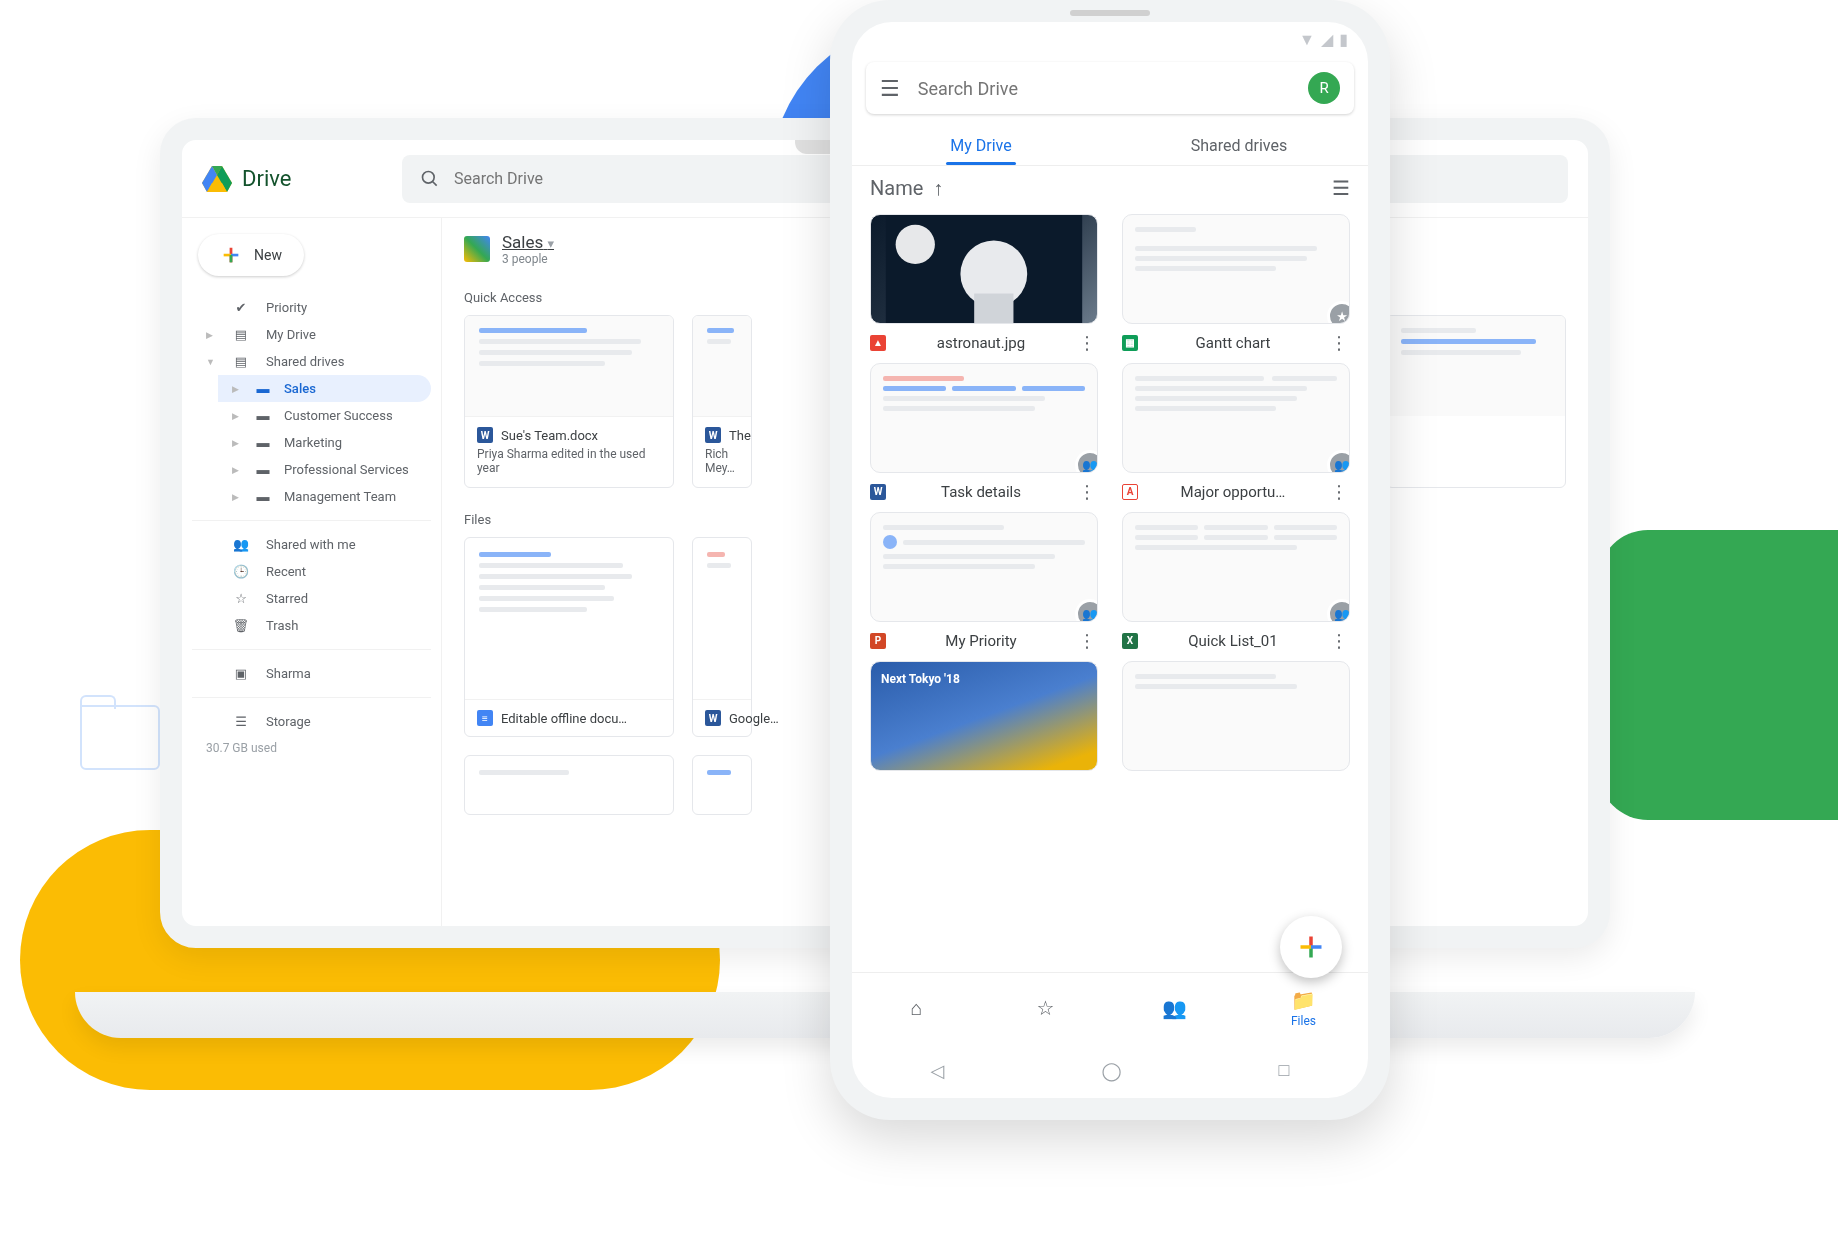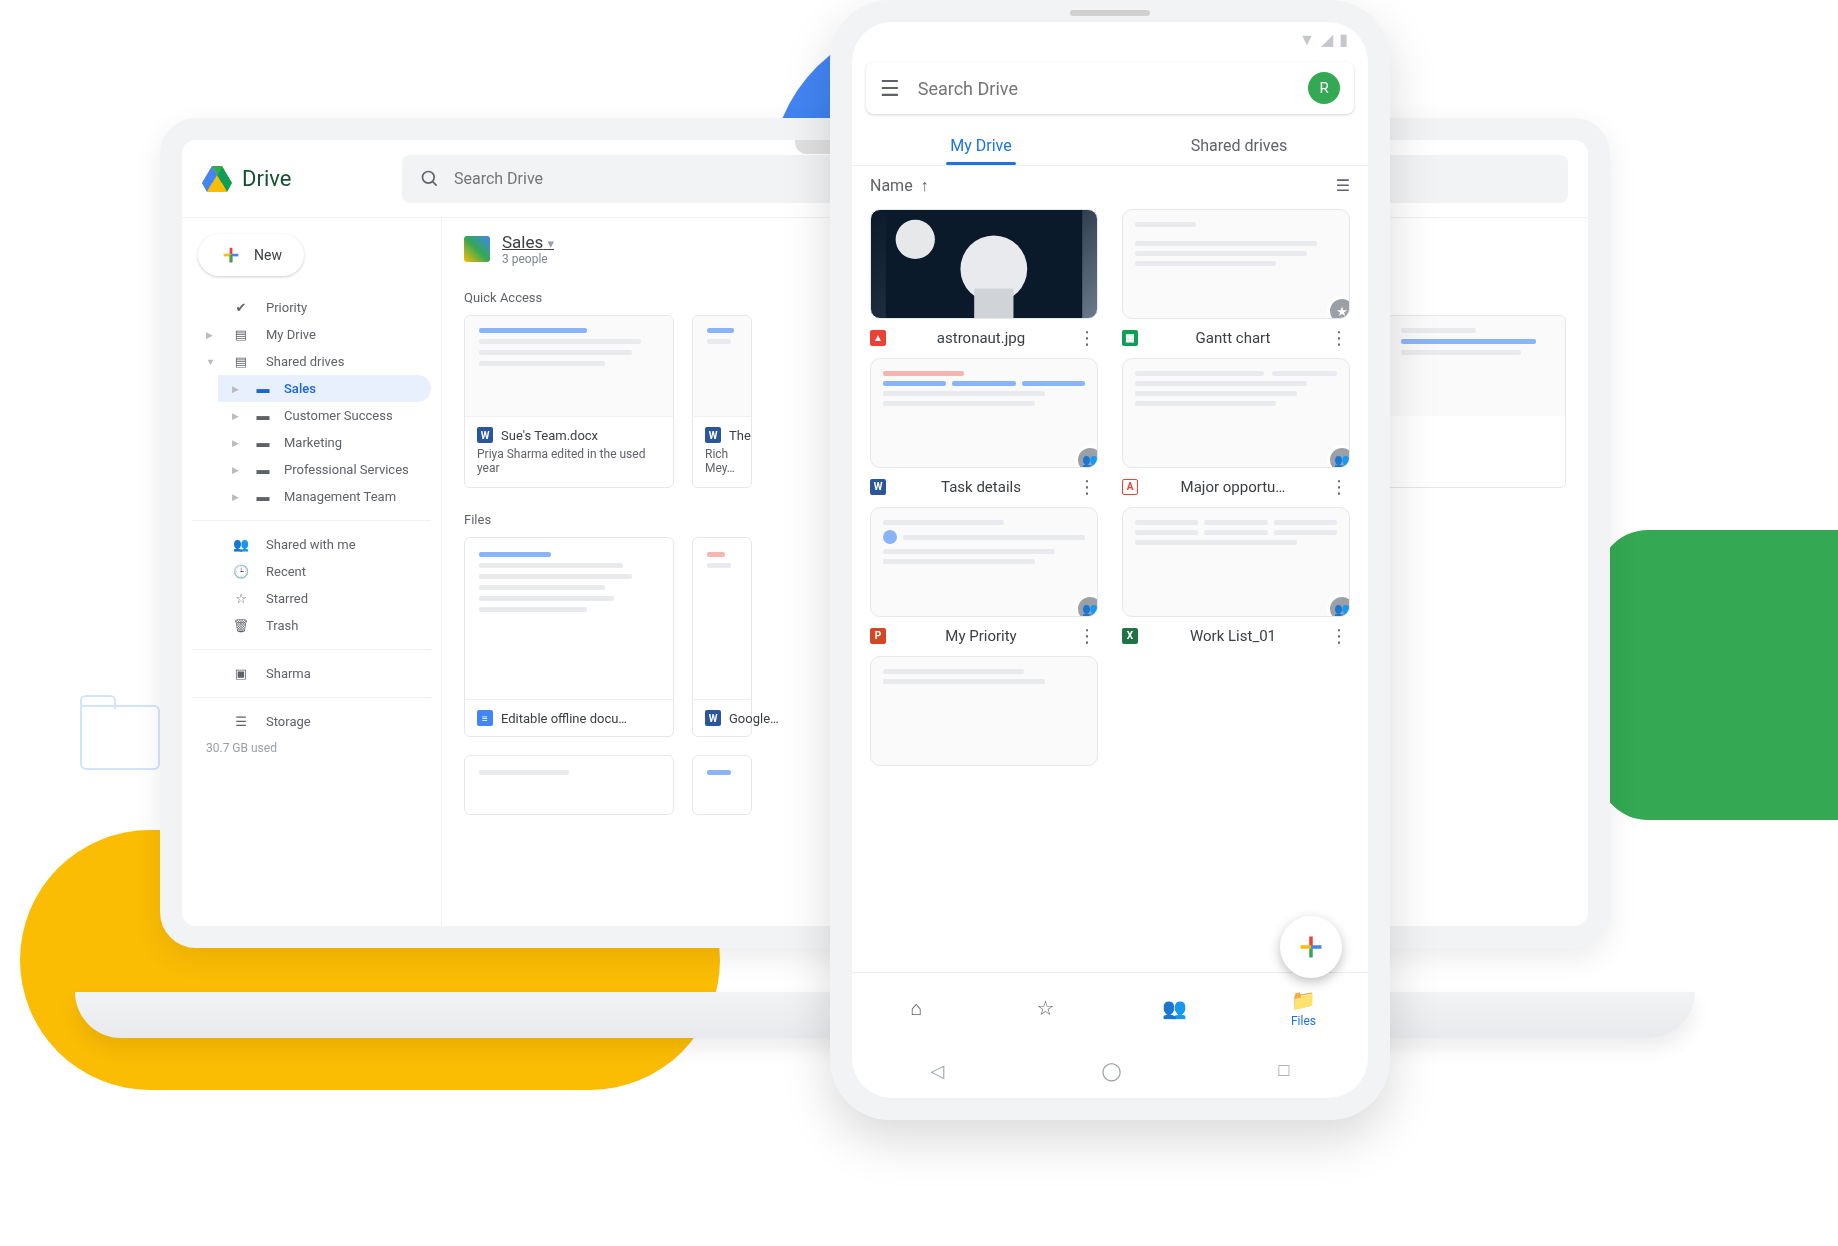--- a/index.html
+++ b/index.html
@@ -65,21 +65,21 @@
   .phone-speaker { width:80px; height:6px; background:#d0d0d0; border-radius:3px; position:absolute; top:10px; left:50%; transform:translateX(-50%);}
   .p-status { height:34px; display:flex; justify-content:flex-end; align-items:center; gap:6px; padding:0 20px; color:#c4c7cc;}
   .p-search-row { padding:6px 14px 10px; }
   .p-search { display:flex; align-items:center; gap:18px; height:52px; border-radius:8px; box-shadow:0 1px 3px rgba(0,0,0,0.18); padding:0 14px;}
   .p-search input { flex:1; border:none; outline:none; font-size:18px; color:#80868b; }
   .avatar { width:32px; height:32px; border-radius:50%; background:#34a853; color:#fff; display:flex; align-items:center; justify-content:center; font-size:15px;}
   .p-tabs { display:flex; border-bottom:1px solid #eee; }
   .p-tab { flex:1; text-align:center; padding:12px 0 10px; font-size:16px; color:#5f6368; position:relative;}
   .p-tab.active { color:#1a73e8; }
   .p-tab.active::after{content:"";position:absolute;bottom:0;left:50%;transform:translateX(-50%);width:70px;height:3px;background:#1a73e8;border-radius:2px;}
-  .p-sort { display:flex; justify-content:space-between; align-items:center; padding:10px 18px; font-size:16px; color:#5f6368;gap:20px;}
+  .p-sort { display:flex; justify-content:space-between; align-items:center; padding:10px 18px; font-size:20px; color:#5f6368;gap:20px;}
   .p-grid { flex:1; overflow:hidden; padding:4px 18px 0; display:grid; grid-template-columns:1fr 1fr; gap:10px 24px; align-content:start;}
   .p-card { display:flex; flex-direction:column; gap:8px; }
   .p-thumb { height:110px; border:1px solid #e5e7eb; border-radius:10px; background:#fafafa; padding:12px; display:flex; flex-direction:column; gap:5px; position:relative; overflow:hidden;}
   .p-thumb.astro { background:linear-gradient(135deg,#0b1a2b 0%,#2b3a4b 60%, #6b7b8b 100%); padding:0;}
   .p-thumb.tokyo { background:linear-gradient(160deg,#2a5caa 0%, #4a7fcf 50%, #eab308 90%); padding:10px; color:#fff; font-size:12px; font-weight:bold;}
   .badge-circle{position:absolute; right:-8px; bottom:-8px; width:30px; height:30px; border-radius:50%; background:#9aa0a6; border:3px solid #fff; color:#fff; display:flex;align-items:center;justify-content:center; font-size:13px;}
   .p-meta { display:flex; align-items:center; gap:10px; font-size:15px; color:#3c4043;}
   .p-meta .name { flex:1; white-space:nowrap; overflow:hidden; text-overflow:ellipsis;text-align:center;}
   .kebab { color:#5f6368; font-size:18px; padding:0 2px; }
   .p-fab { position:absolute; right:26px; bottom:120px; width:62px; height:62px; border-radius:50%; background:#fff; box-shadow:0 4px 12px rgba(0,0,0,0.25); display:flex; align-items:center; justify-content:center; font-size:30px;}
@@ -446,25 +446,30 @@
           <div style="display:flex;gap:6px;">
               <div class="bar b-grey" style="flex:1"></div>
               <div class="bar b-grey" style="flex:1"></div>
               <div class="bar b-grey" style="flex:1"></div>
             </div>
           <div class="bar b-grey" style="width:80%"></div>
           <div class="badge-circle">👥</div>
         </div>
         <div class="p-meta">
             <span class="file-ic fi-xls">X</span>
-            <span class="name">Work List_01</span>
+            <span class="name">Quick List_01</span>
             <span class="kebab">⋮</span>
           </div>
       </div>
 
+      <div class="p-card">
+        <div class="p-thumb tokyo">
+            <span>Next Tokyo '18</span>
+          </div>
+      </div>
 
       <div class="p-card">
         <div class="p-thumb">
             <div class="bar b-grey" style="width:70%"></div>
             <div class="bar b-grey" style="width:80%"></div>
           </div>
       </div>
     </div>
 
     <div class="p-fab">

